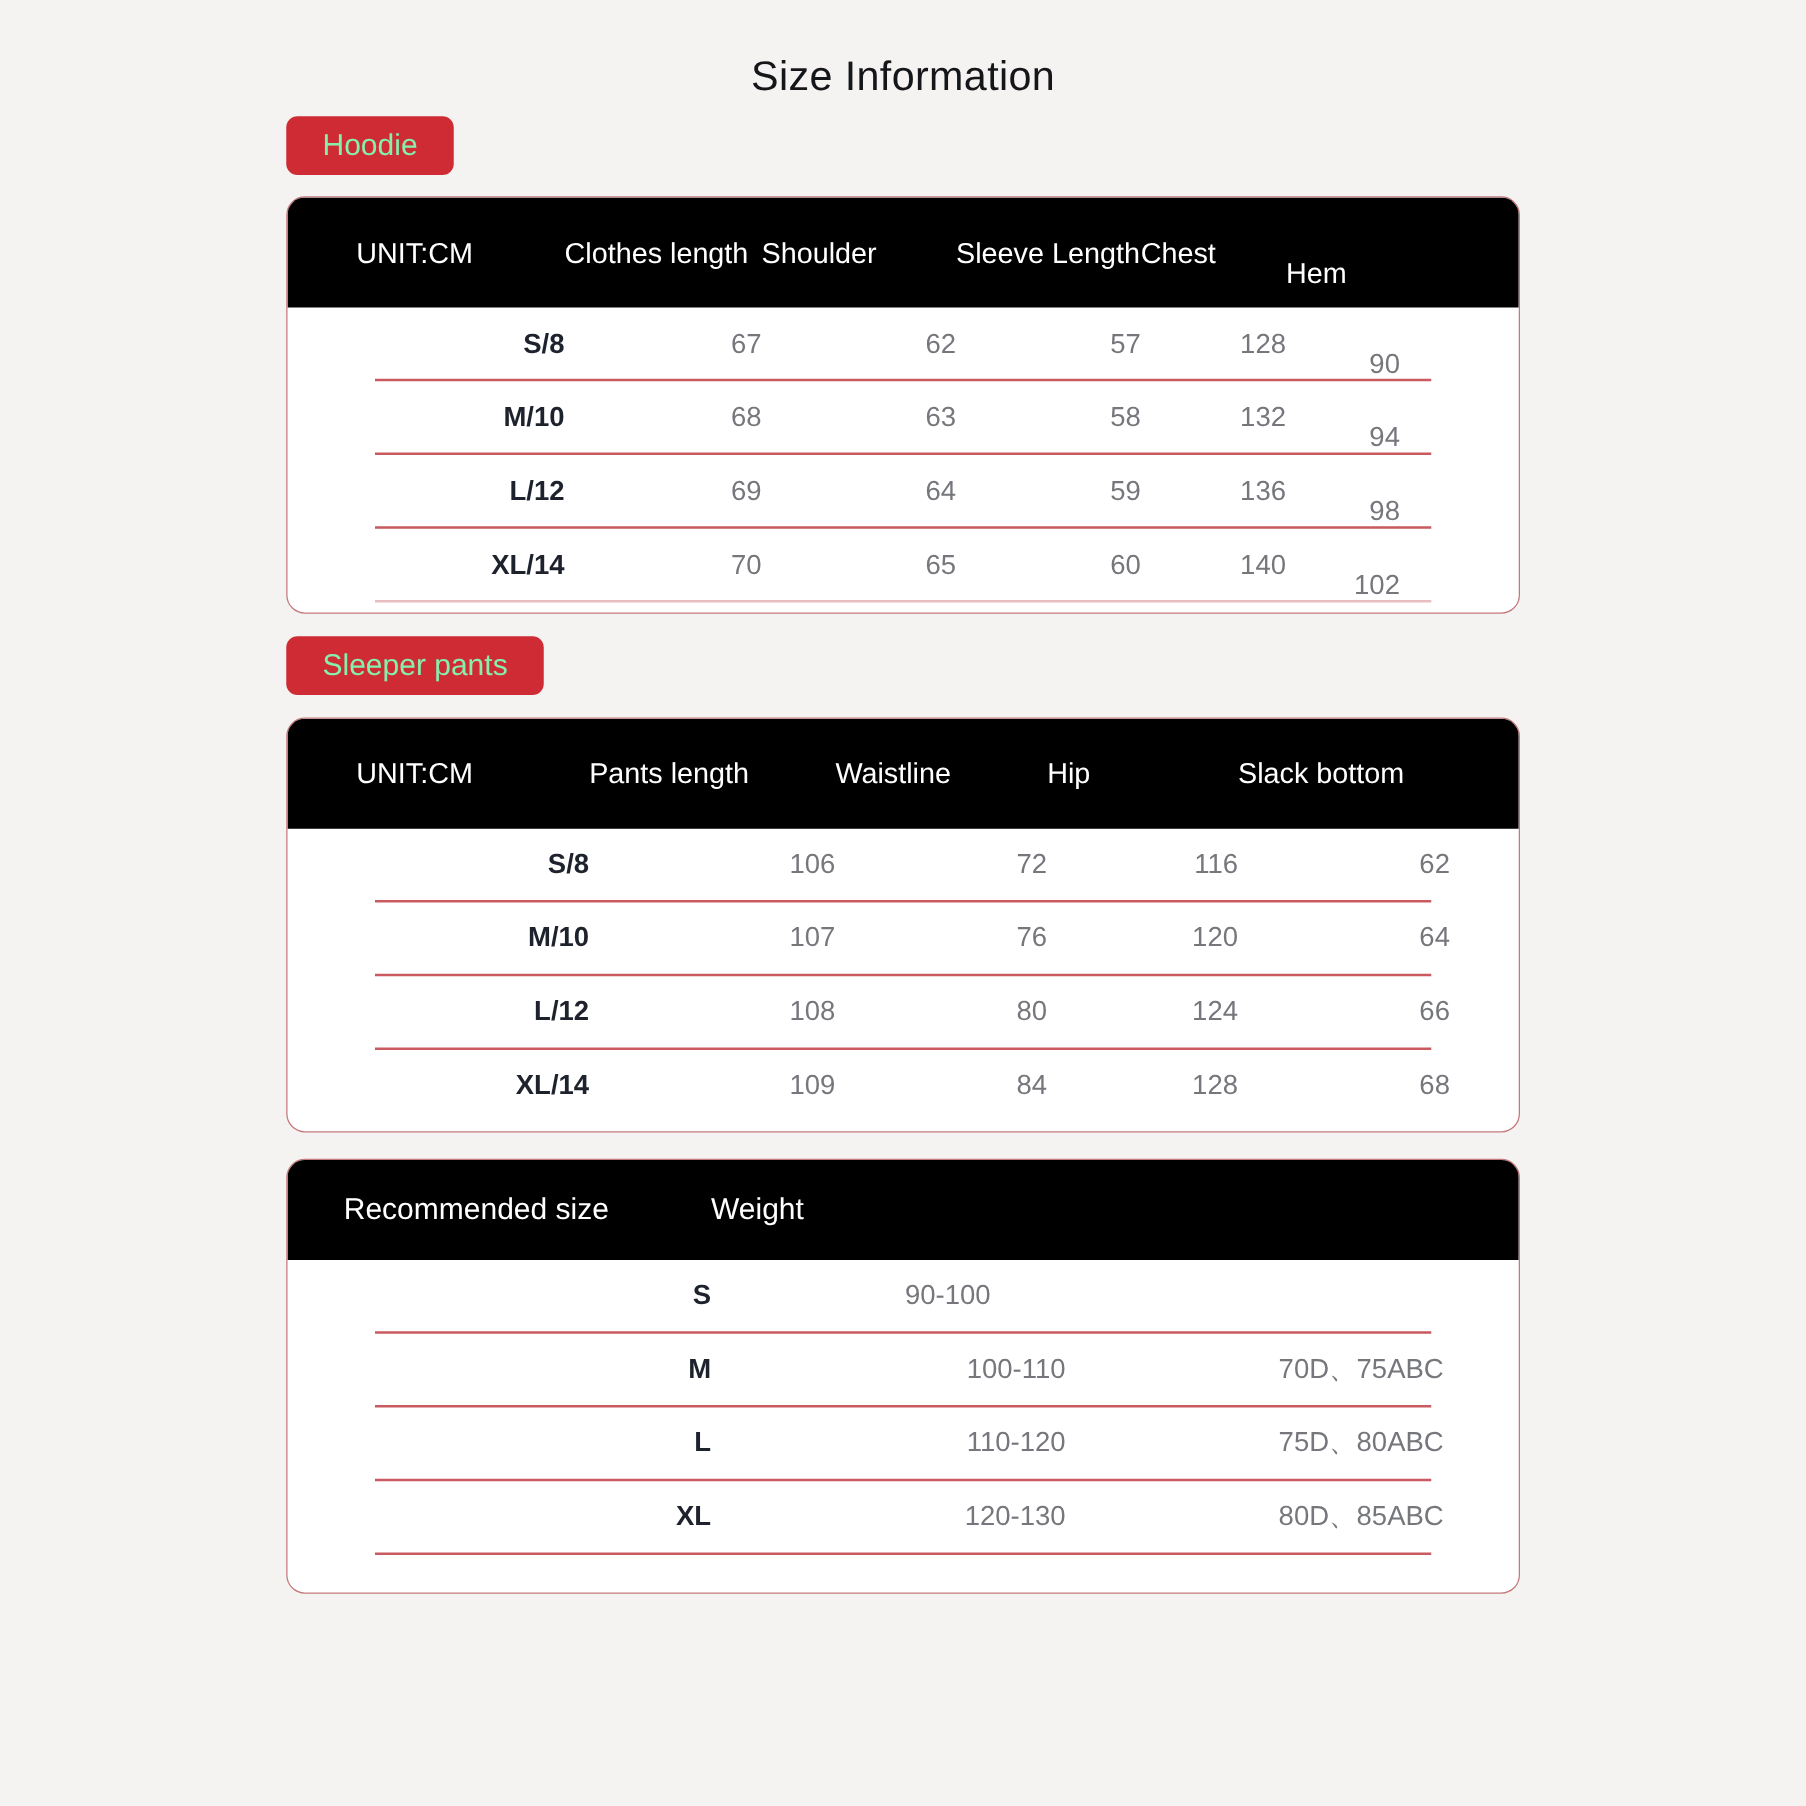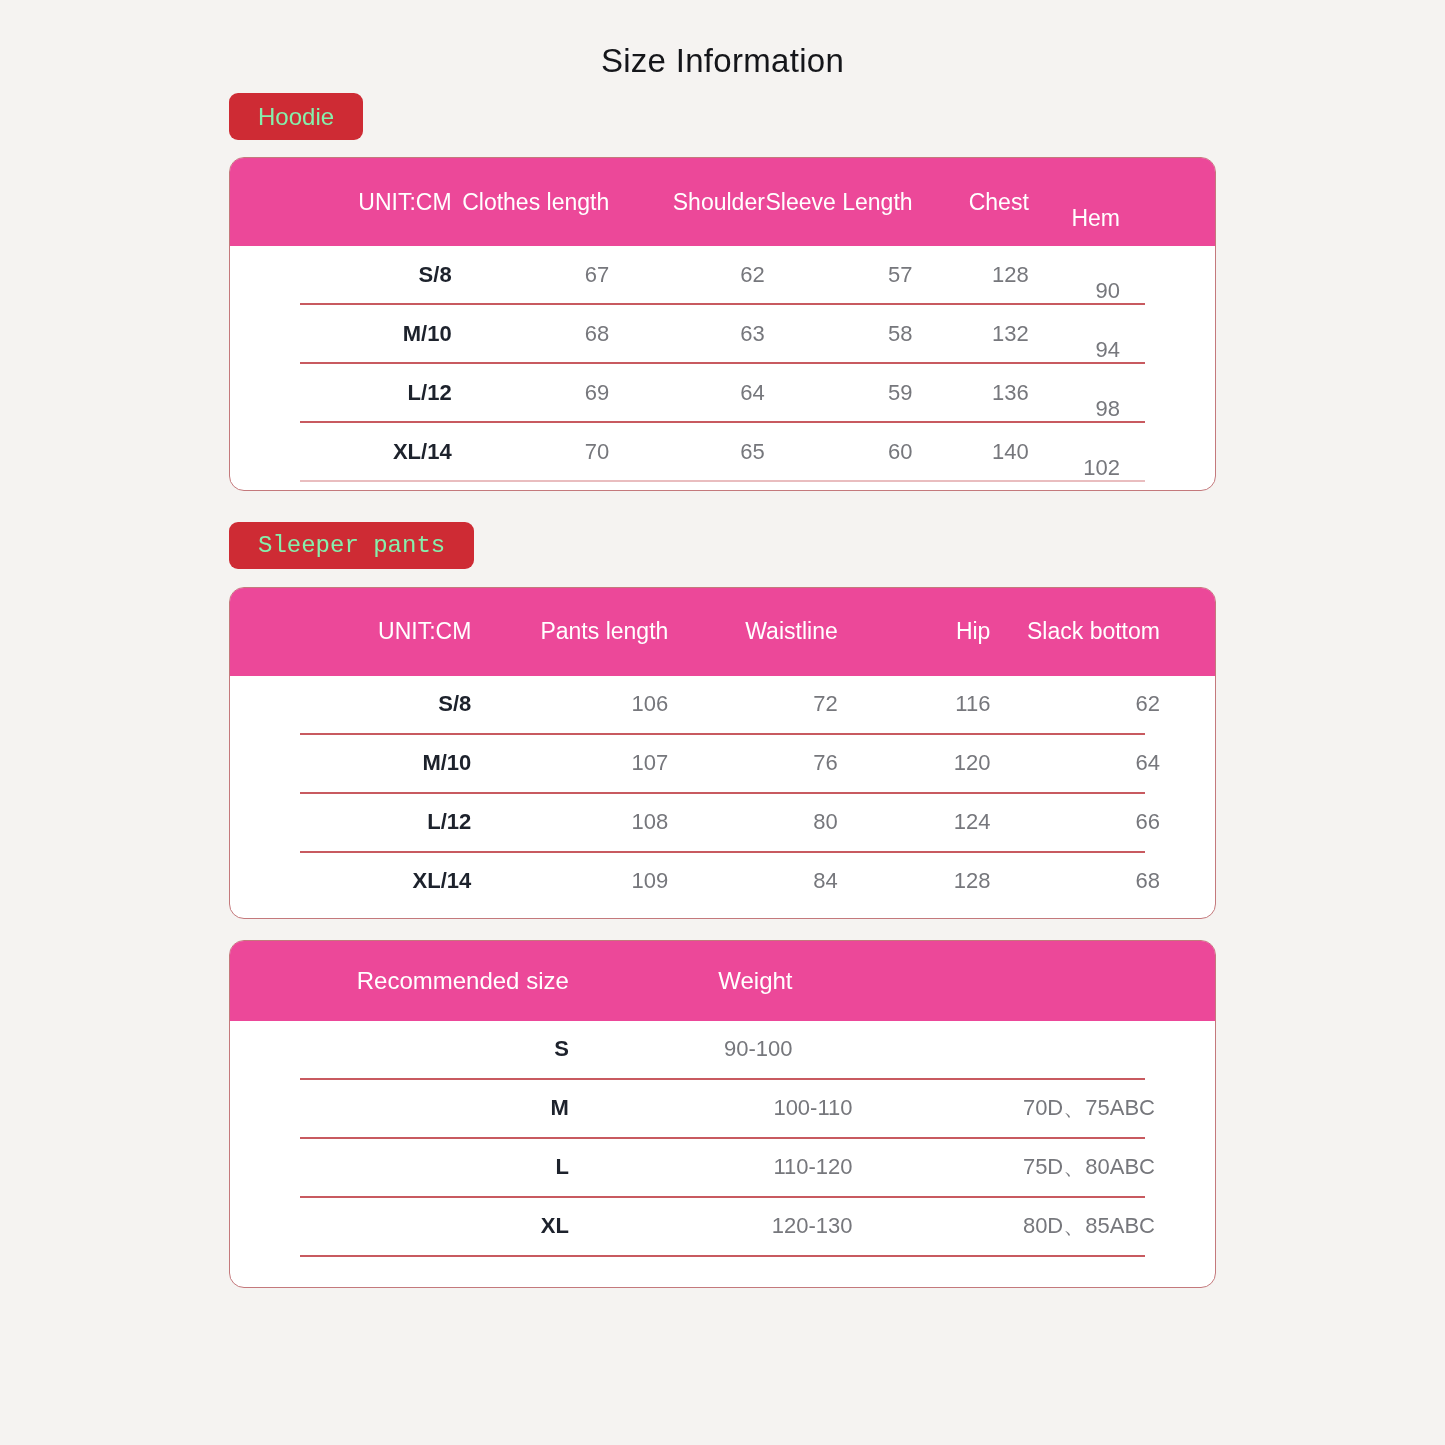--- a/index.html
+++ b/index.html
@@ -21,41 +21,41 @@
   .badge {
     display: inline-block;
     background: #CE2B34;
     color: #86efac;
     font-size: 24px;
     line-height: 47px;
     padding: 0 29px;
     border-radius: 9px;
   }
   .badge1 { margin-top: 13px; }
-  .badge2 { margin-top: 31px; font-family: Liberation Mono, monospace; }
+  .badge2 { margin-top: 18px; }
 
   .card {
     background: #FFFFFF;
     border: 1px solid #C4797C;
     border-radius: 15px;
     overflow: hidden;
     box-sizing: border-box;
   }
   .card1 { margin-top: 17px; padding-bottom: 8px; }
   .card2 { margin-top: 18px; padding-bottom: 8px; }
   .card3 { margin-top: 21px; padding-bottom: 30px; }
 
   .thead {
-    background: #ec4899;
+    background: #000000;
     color: #FFFFFF;
     font-size: 23px;
     height: 88px;
     display: grid;
     align-items: center;
-    text-align: right;
+    text-align: left;
   }
   .card3 .thead { height: 80px; font-size: 24px; }
 
   .trow {
     display: grid;
     align-items: center;
     height: 57px;
     text-align: right;
     font-size: 22px;
   }

